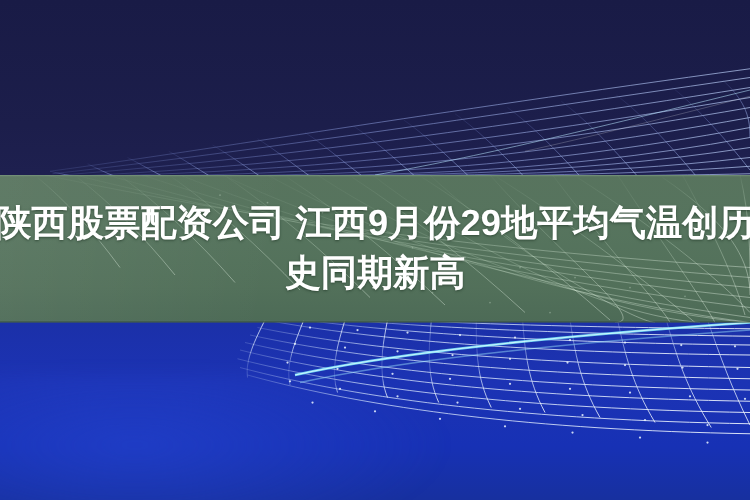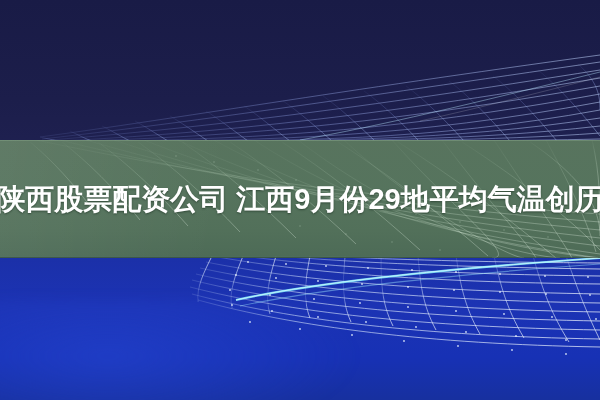--- a/index.html
+++ b/index.html
@@ -305,15 +305,16 @@
           <circle cx="176" cy="16" r="0.7"></circle>
       </g>
     </svg>
   </div>
 
   <div class="band-edge-top"></div>
   <div class="band-edge-bot"></div>
 
   <div class="headline">
     <div class="hl-line l1">陕西股票配资公司 江西9月份29地平均气温创历</div>
+    <div class="hl-line l2">史同期新高</div>
   </div>
 
 </div>
 
 </body></html>

